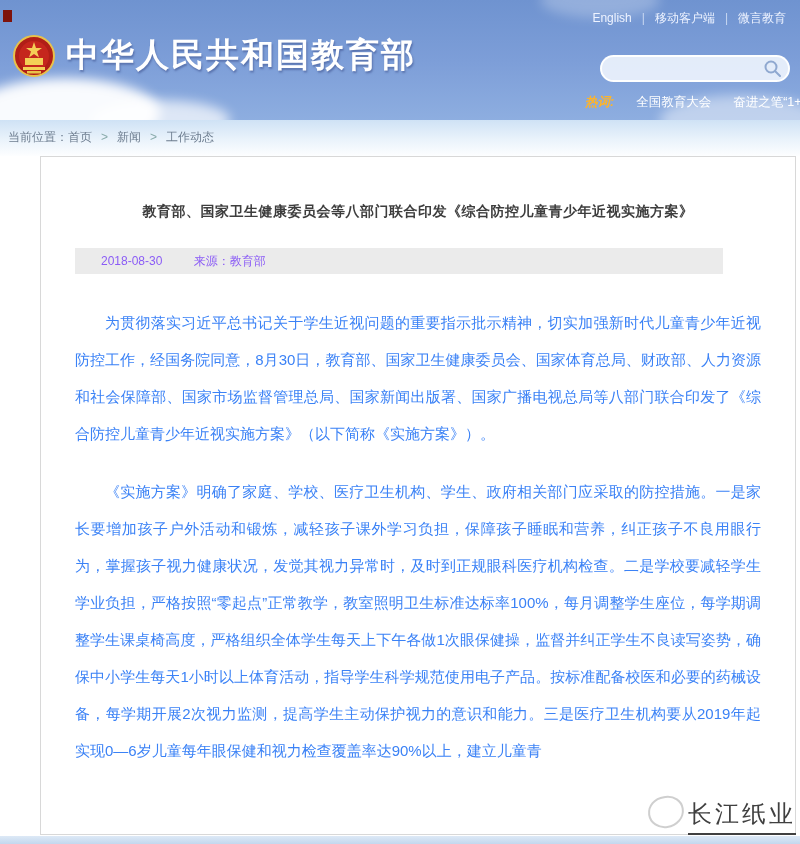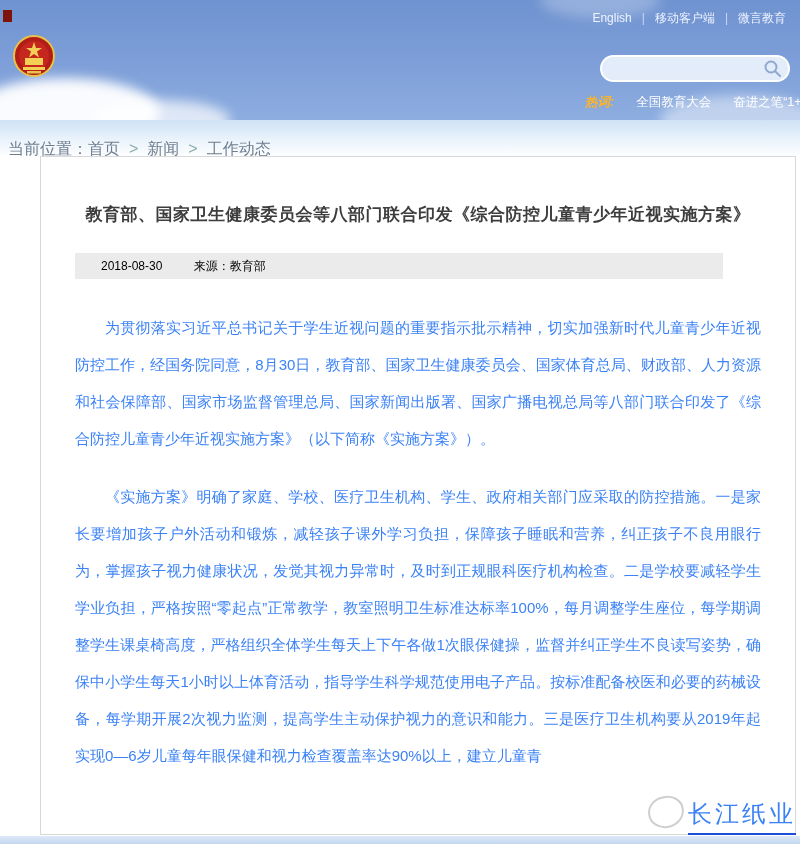--- a/index.html
+++ b/index.html
@@ -33,42 +33,42 @@
     background:transparent; outline:none; font-size:13px; color:#456; }
   .search-icon { position:absolute; right:6px; top:2px; width:19px; height:19px; cursor:pointer; }
 
   .hot-line { position:absolute; left:585px; top:94px; font-size:12.5px; white-space:nowrap; }
   .hot-label { color:#ffb428; font-weight:bold;font-style:italic; }
   .hot-word { color:#ffffff; margin-left:22px; cursor:pointer; }
 
   
   .breadcrumb-bar { position:absolute; left:0; top:120px; width:800px; height:36px;
     background:linear-gradient(180deg,#cfe2f5 0%, #eaf3fb 55%, #fdfeff 100%); }
-  .breadcrumb { position:absolute; left:8px; top:12px; line-height:34px; font-size:16px; color:#6e7e90; white-space:nowrap; }
+  .breadcrumb { position:absolute; left:8px; top:0; line-height:34px; font-size:12px; color:#6e7e90; white-space:nowrap; }
   .breadcrumb a { color:#6e7e90; text-decoration:none; cursor:pointer; }
   .breadcrumb .bc-sep { margin:0 9px; color:#8aa; }
 
   
   .article-box { position:absolute; left:40px; top:156px; width:756px; height:679px;
     background:#ffffff; border:1px solid #d8d8d8; overflow:hidden; }
-  .article-title { margin:46px 30px 0 30px; text-align:center; font-size:17px; font-weight:bold;
+  .article-title { margin:46px 30px 0 30px; text-align:center; font-size:14px; font-weight:bold;
     color:#3d3d3d; letter-spacing:.5px; }
   .meta-bar { margin:27px 72px 0 34px; height:26px; background:#ebebeb; line-height:26px;
-    padding-left:26px; font-size:12px; color:#000000; }
+    padding-left:26px; font-size:12px; color:#8b5cf6; }
   .meta-bar .src-label { margin-left:28px; }
   .article-body { margin:30px 34px 0 34px; }
   .article-body p { font-size:15px; line-height:37px; color:#3b82f6; text-indent:2em;
     text-align:justify; margin-bottom:21px; }
 
   
   .watermark { position:absolute; left:640px; top:790px; width:160px; height:46px; pointer-events:none; }
   .wm-circle { position:absolute; left:8px; top:6px; width:36px; height:32px;
     border:2px solid rgba(195,195,195,.8); border-radius:50% 46% 52% 48%; transform:rotate(-8deg); }
-  .wm-text { position:absolute; left:48px; top:8px; font-size:24px; color:#3b82f6;
-    letter-spacing:3px; border-bottom:2px solid #1d4ed8; padding-bottom:3px; white-space:nowrap; }
+  .wm-text { position:absolute; left:48px; top:8px; font-size:24px; color:#404040;
+    letter-spacing:3px; border-bottom:2px solid #404040; padding-bottom:3px; white-space:nowrap; }
 
   
   .bottom-strip { position:absolute; left:0; top:836px; width:800px; height:8px;
     background:linear-gradient(180deg,#dde9f6,#c3d7ee); }
 </style>
 </head>
 <body>
 
 <div class="page">
 
@@ -86,20 +86,21 @@
     <div class="emblem">
       <svg width="44" height="56" viewBox="0 0 44 56">
         <circle cx="22" cy="26" r="20" fill="#b01e17" stroke="#e8c24a" stroke-width="2"></circle>
         <circle cx="22" cy="26" r="15" fill="#c5261d"></circle>
         <polygon points="22,12 24,18 30,18 25,21.5 27,27.5 22,24 17,27.5 19,21.5 14,18 20,18" fill="#f4cf56"></polygon>
         <rect x="13" y="28" width="18" height="7" fill="#f4cf56"></rect>
         <rect x="11" y="37" width="22" height="3" fill="#f4cf56"></rect>
         <rect x="15" y="41" width="14" height="2.5" fill="#e8c24a"></rect>
       </svg>
     </div>
+    <div class="site-title">中华人民共和国教育部</div>
 
     <div class="search-pill">
       <input class="search-input" type="text" style="">
       <span class="search-icon">
         <svg width="19" height="19" viewBox="0 0 19 19">
           <circle cx="8" cy="8" r="5.5" fill="none" stroke="#8fa8d0" stroke-width="2"></circle>
           <line x1="12.2" y1="12.2" x2="17" y2="17" stroke="#8fa8d0" stroke-width="2" stroke-linecap="round"></line>
         </svg>
       </span>
     </div>

